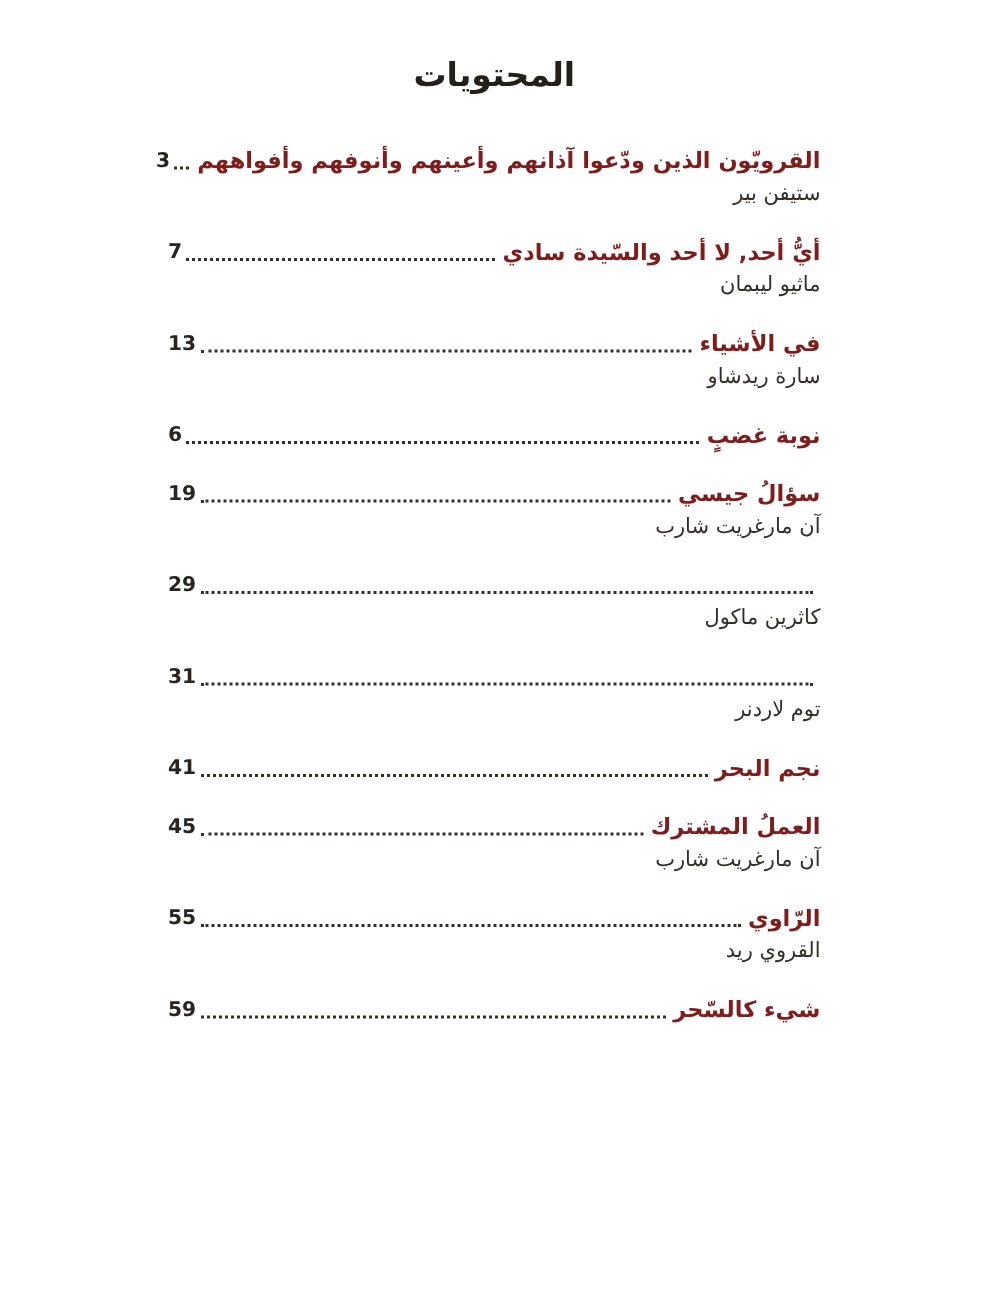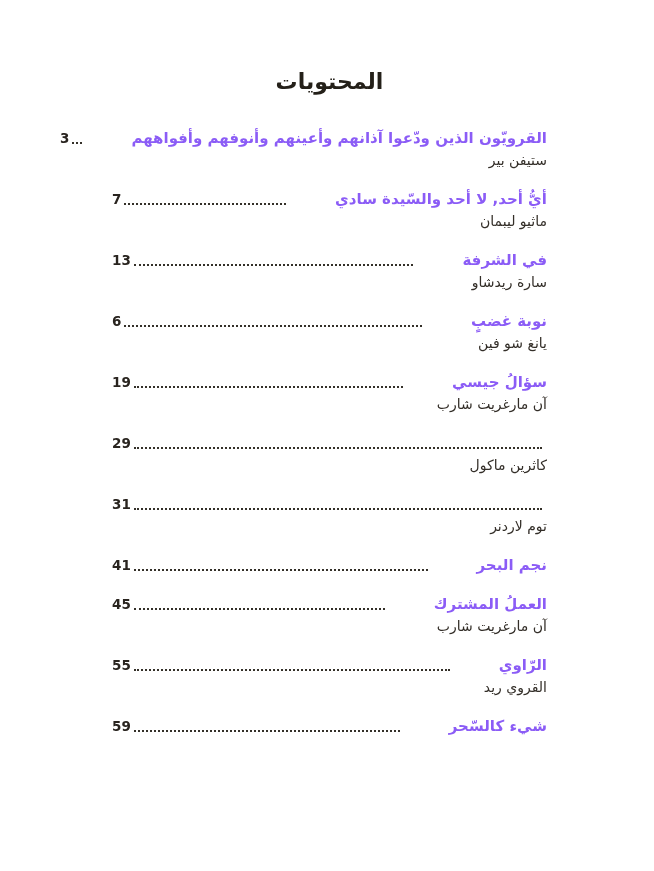--- a/index.html
+++ b/index.html
@@ -6,21 +6,21 @@
       margin: 0;
       padding: 0;
       background: #ffffff;
     }
     .page {
       position: relative;
       width: 654px;
       height: 871px;
       background: #ffffff;
       box-sizing: border-box;
-      padding: 67px 107px 0 112px;
+      padding: 36px 107px 0 112px;
       direction: rtl;
       font-family: "DejaVu Sans", sans-serif;
       color: #282320;
       overflow: hidden;
     }
     .page-title {
       margin: 0 0 30px 0;
       text-align: center;
       font-size: 22px;
       line-height: 30px;
@@ -39,22 +39,21 @@
     .entry-line {
       display: flex;
       align-items: flex-end;
       font-weight: 700;
       font-size: 15px;
       line-height: 22px;
       white-space: nowrap;
     }
     .entry-title {
       flex: 0 0 auto;
-      color: #8b5cf6;
-      margin-left: 44px;
+      color: #7f1d1d;
     }
     .leader {
       flex: 1 1 auto;
       min-width: 10px;
       border-bottom: 2px dotted #343029;
       margin: 0 5px 5px 3px;
       height: 0;
       align-self: flex-end;
     }
     .page-num {
@@ -92,34 +91,33 @@
         <div class="entry-line">
           <span class="entry-title">أيُّ أحد, لا أحد والسّيدة سادي</span>
           <span class="leader"></span>
           <span class="page-num">7</span>
         </div>
         <div class="author">ماثيو ليبمان</div>
       </li>
 
       <li class="entry">
         <div class="entry-line">
-          <span class="entry-title">في الشرفة</span>
+          <span class="entry-title">في الأشياء</span>
           <span class="leader"></span>
           <span class="page-num">13</span>
         </div>
         <div class="author">سارة ريدشاو</div>
       </li>
 
       <li class="entry">
         <div class="entry-line">
           <span class="entry-title">نوبة غضبٍ</span>
           <span class="leader"></span>
           <span class="page-num">6</span>
         </div>
-        <div class="author">يانغ شو فين</div>
       </li>
 
       <li class="entry">
         <div class="entry-line">
           <span class="entry-title">سؤالُ جيسي</span>
           <span class="leader"></span>
           <span class="page-num">19</span>
         </div>
         <div class="author">آن مارغريت شارب</div>
       </li>

